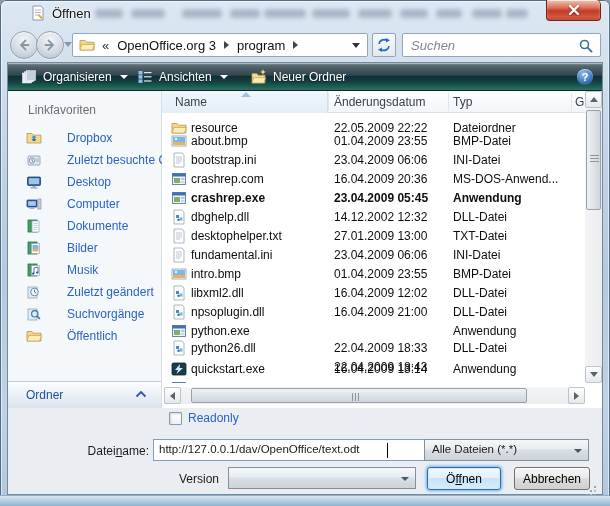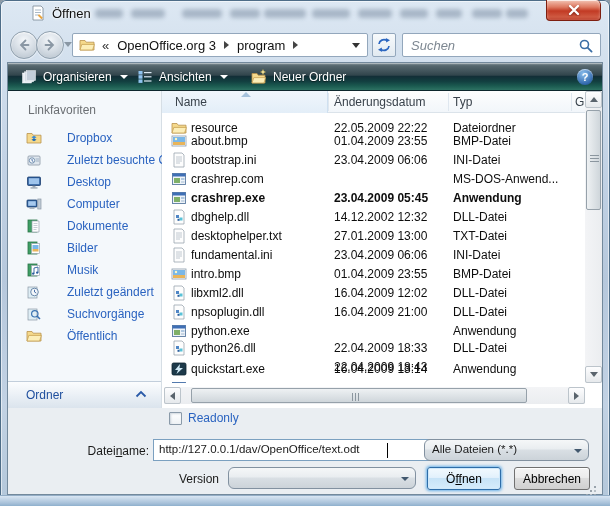--- a/index.html
+++ b/index.html
@@ -89,21 +89,21 @@
   
   .footer{position:absolute;left:0;top:345px;width:594px;height:86px;background:#eaeef2;}
   .checkbox{position:absolute;left:161px;top:4px;width:13px;height:13px;border:1px solid #8a9aa9;border-radius:1px;
     background:linear-gradient(180deg,#fff,#eef2f5);box-shadow:inset 1px 1px 2px rgba(120,140,160,.35);}
   .readonly-label{position:absolute;left:180px;top:3px;color:#2a63c0;}
   .flabel{position:absolute;top:36px;text-align:right;color:#1a1a1a;}
   .combo-white{position:absolute;left:145px;top:31px;width:311px;height:22px;background:#fff;border:1px solid #7ba0c0;}
   .combo-white .val{position:absolute;left:5px;top:3px;font-size:11.5px;white-space:nowrap;}
   .caret{position:absolute;top:3px;width:1px;height:15px;background:#000;}
   .combo-dd{position:absolute;right:6px;top:9px;width:0;height:0;border-left:4px solid transparent;border-right:4px solid transparent;border-top:4px solid #42586e;}
-  .combo-grey{position:absolute;height:22px;border:1px solid #8291a0;border-radius:6px;
+  .combo-grey{position:absolute;height:22px;border:1px solid #8291a0;border-radius:0;
     background:linear-gradient(180deg,#f5f7f8,#e9edf0 45%,#d9dfe4 50%,#ccd3d9);padding-left:11px;}
   .combo-grey .val{position:absolute;left:7px;top:3px;font-size:11.5px;white-space:nowrap;}
   .btn{position:absolute;top:59px;height:23px;border-radius:3px;display:flex;align-items:center;justify-content:center;font-size:12px;color:#000;}
   .btn-default{left:419px;width:74px;border:1px solid #2e6da8;
     background:linear-gradient(180deg,#f2f9fe,#e2f1fc 45%,#c7e3f7 50%,#d6ecfb);
     box-shadow:0 0 3px 1px #6ab1e8, inset 0 0 0 1px #cfe8fa;}
   .btn-normal{left:506px;width:76px;border:1px solid #707070;
     background:linear-gradient(180deg,#f4f4f4,#ececec 45%,#dddddd 50%,#d0d0d0);
     box-shadow:inset 0 1px 0 #fff;}
   .mn{text-decoration:underline;}
@@ -417,20 +417,21 @@
               <span class="icon fic">
                 <svg viewBox="0 0 16 16" width="16" height="16">
                   <rect x="1.5" y="2.5" width="13" height="11" fill="#eef3f8" stroke="#5a7aa0" stroke-width="0.9"></rect>
                   <rect x="1.5" y="2.5" width="13" height="3" fill="#3f6fb5"></rect>
                   <rect x="3" y="7" width="6" height="5" fill="#7fb069"></rect>
                   <rect x="10" y="7" width="3.5" height="2" fill="#b0c8e0"></rect>
                   <rect x="10" y="10" width="3.5" height="2" fill="#c8d6e4"></rect>
                 </svg>
               </span>
               <span class="fcell" style="left: 29px; width: 135px;">crashrep.com</span>
+              <span class="fcell" style="left: 172px; width: 112px;">16.04.2009 20:36</span>
               <span class="fcell" style="left: 291px; width: 116px;">MS-DOS-Anwend...</span>
             </div>
             <div class="frow" style="top: 76px; font-weight: bold;">
               <span class="icon fic">
                 <svg viewBox="0 0 16 16" width="16" height="16">
                   <rect x="1.5" y="2.5" width="13" height="11" fill="#eef3f8" stroke="#5a7aa0" stroke-width="0.9"></rect>
                   <rect x="1.5" y="2.5" width="13" height="3" fill="#3f6fb5"></rect>
                   <rect x="3" y="7" width="6" height="5" fill="#7fb069"></rect>
                   <rect x="10" y="7" width="3.5" height="2" fill="#b0c8e0"></rect>
                   <rect x="10" y="10" width="3.5" height="2" fill="#c8d6e4"></rect>

